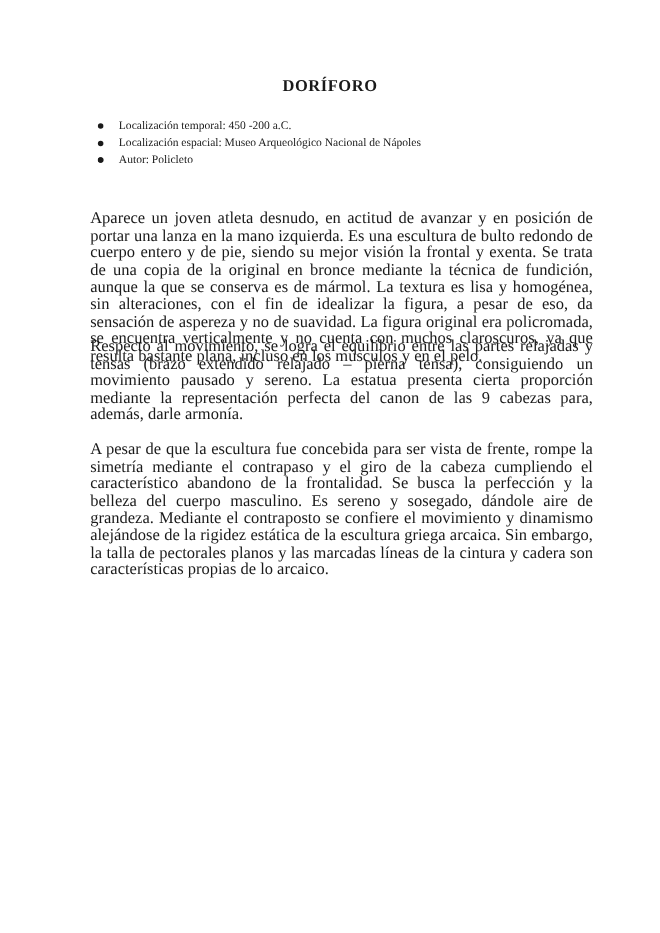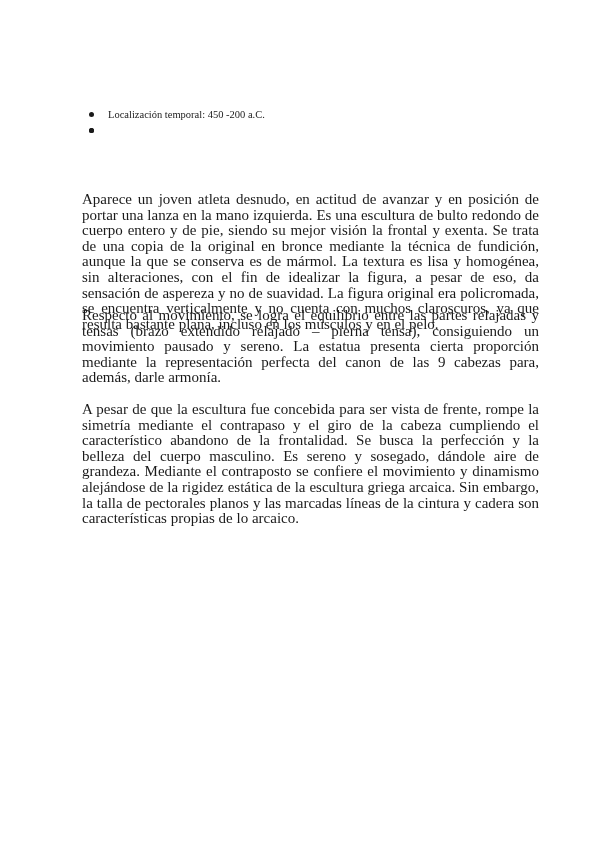--- a/index.html
+++ b/index.html
@@ -68,30 +68,36 @@
       text-align: justify;
     }
     #para-1 { top: 182px; }
     #para-2 { top: 298px; }
     #para-3 { top: 392px; }
   </style>
 </head>
 <body>
 
 <div class="page">
+  <h1 class="title">DORÍFORO</h1>
 
   <ul class="bullets">
     <li>
       <span class="bullet-dot"></span>
       <span>Localización temporal: 450 -200 a.C.</span>
     </li>
     <li>
       <span class="bullet-dot"></span>
+      <span>Localización espacial: Museo Arqueológico Nacional de Nápoles</span>
     </li>
     <li>
       <span class="bullet-dot"></span>
+    </li>
+    <li>
+      <span class="bullet-dot"></span>
+      <span>Autor: Policleto</span>
     </li>
   </ul>
 
   <p class="para" id="para-1">Aparece un joven atleta desnudo, en actitud de avanzar y en posición de portar una lanza en la mano izquierda. Es una escultura de bulto redondo de cuerpo entero y de pie, siendo su mejor visión la frontal y exenta. Se trata de una copia de la original en bronce mediante la técnica de fundición, aunque la que se conserva es de mármol. La textura es lisa y homogénea, sin alteraciones, con el fin de idealizar la figura, a pesar de eso, da sensación de aspereza y no de suavidad. La figura original era policromada, se encuentra verticalmente y no cuenta con muchos claroscuros, ya que resulta bastante plana, incluso en los músculos y en el pelo.</p>
   <p class="para" id="para-2">Respecto al movimiento, se logra el equilibrio entre las partes relajadas y tensas (brazo extendido relajado – pierna tensa), consiguiendo un movimiento pausado y sereno. La estatua presenta cierta proporción mediante la representación perfecta del canon de las 9 cabezas para, además, darle armonía.</p>
   <p class="para" id="para-3">A pesar de que la escultura fue concebida para ser vista de frente, rompe la simetría mediante el contrapaso y el giro de la cabeza cumpliendo el característico abandono de la frontalidad. Se busca la perfección y la belleza del cuerpo masculino. Es sereno y sosegado, dándole aire de grandeza. Mediante el contraposto se confiere el movimiento y dinamismo alejándose de la rigidez estática de la escultura griega arcaica. Sin embargo, la talla de pectorales planos y las marcadas líneas de la cintura y cadera son características propias de lo arcaico.</p>
 </div>
 
 </body></html>

